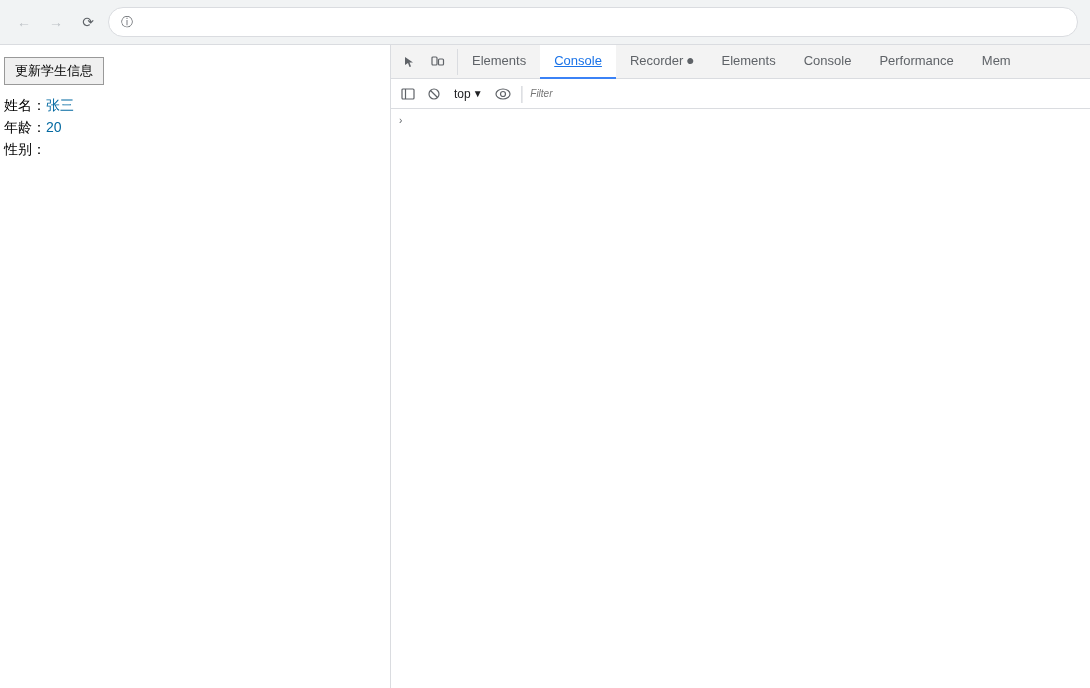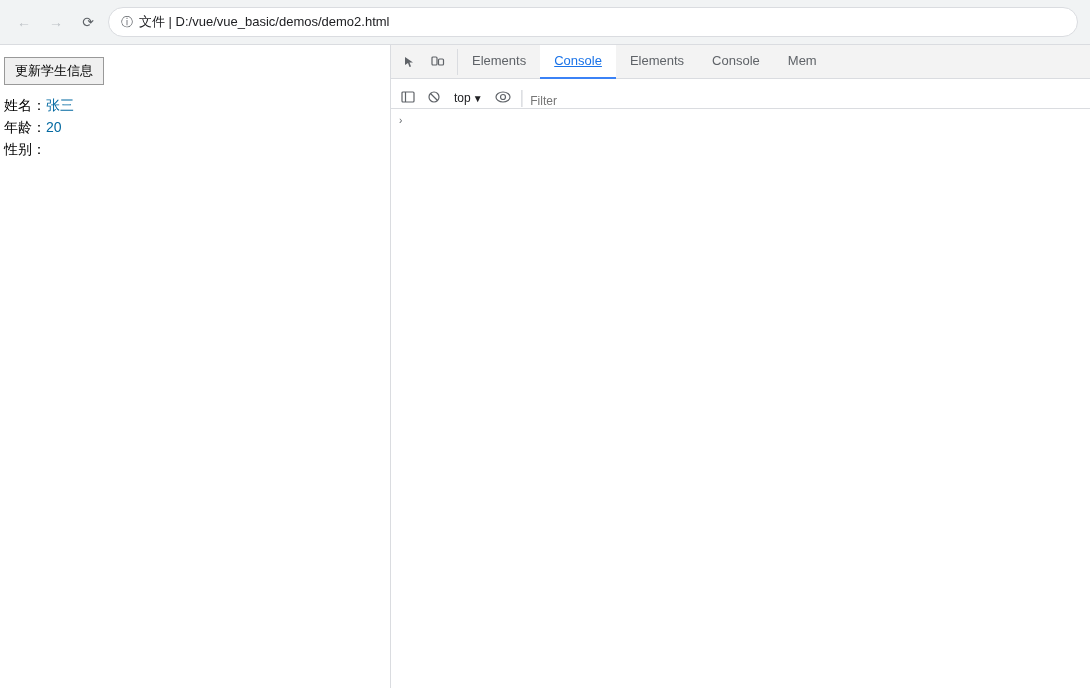--- a/index.html
+++ b/index.html
@@ -127,21 +127,21 @@
     .devtools-tab.active {
       color: #1a73e8;
       border-bottom: 2px solid #3b82f6;
       background: #fff;
       text-decoration: underline;
     }
 
     
     .console-toolbar {
       display: flex;
-      align-items: flex-end;
+      align-items: center;
       border-bottom: 1px solid #dadce0;
       height: 30px;
       flex-shrink: 0;
       padding: 0 6px;
       gap: 4px;
       background: #fff;
     }
     .console-icon-btn {
       width: 22px; height: 22px;
       display: flex; align-items: center; justify-content: center;
@@ -167,23 +167,24 @@
       cursor: pointer;
       border-radius: 3px;
       color: #5f6368;
       font-size: 14px;
     }
     .separator { color: #dadce0; font-size: 18px; margin: 0 2px; }
     .filter-input {
       flex: 1;
       border: none;
       outline: none;
-      font-size: 12px;
+      font-size: 10px;
       color: #202124;
       background: transparent;
+      font-style: italic;
     }
 
     
     .console-content {
       flex: 1;
       background: #fff;
       padding: 4px 0;
       overflow-y: auto;
     }
     .console-arrow {
@@ -202,21 +203,20 @@
 </head>
 <body>
 
 <div class="browser-chrome">
   <div class="browser-toolbar">
     <div class="nav-btn disabled">←</div>
     <div class="nav-btn disabled">→</div>
     <div class="nav-btn">⟳</div>
     <div class="address-bar">
       <span class="address-icon">ⓘ</span>
-      <span>文件  |  D:/vue/vue_basic/demos/demo2.html</span>
     </div>
   </div>
 </div>
 
 <div class="main-area">
 
   <div class="page-content">
     <button class="update-btn">更新学生信息</button>
     <div class="info-line">
       <span class="info-label">姓名：</span><span class="info-value">张三</span>
@@ -248,24 +248,30 @@
         </div>
       </div>
       <div class="devtools-tabs">
         <div class="devtools-tab">
           <span>Elements</span>
         </div>
         <div class="devtools-tab active">
           <span>Console</span>
         </div>
         <div class="devtools-tab">
+          <span>Recorder ⏺</span>
+        </div>
+        <div class="devtools-tab">
           <span>Elements</span>
         </div>
         <div class="devtools-tab">
           <span>Console</span>
+        </div>
+        <div class="devtools-tab">
+          <span>Performance</span>
         </div>
         <div class="devtools-tab">
           <span>Mem</span>
         </div>
       </div>
     </div>
 
     <div class="console-toolbar">
       <div class="console-icon-btn" title="Show console sidebar">
 

